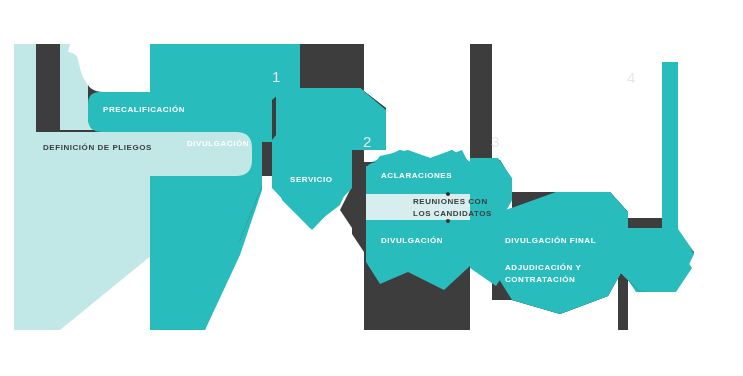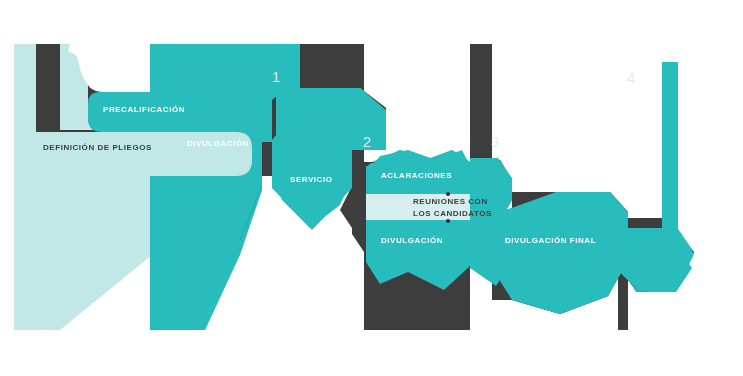--- a/index.html
+++ b/index.html
@@ -154,20 +154,22 @@
 
   <div class="lbl w" style="left:381px;top:170px;">ACLARACIONES</div>
 
   <div class="lbl d" style="left:381px;top:196px;">REUNIONES CON
 LOS CANDIDATOS</div>
 
   <div class="lbl w" style="left:381px;top:235px;">DIVULGACIÓN</div>
 
   <div class="lbl w" style="left:505px;top:235px;">DIVULGACIÓN FINAL</div>
 
+  <div class="lbl w" style="left:505px;top:262px;">ADJUDICACIÓN Y
+CONTRATACIÓN</div>
 
   <div class="lbl w" style="left:647px;top:297px;">INICIO DEL
 SERVICIO</div>
 
   <div class="num" style="left:272px;top:68px;">1</div>
   <div class="num" style="left:363px;top:133px;">2</div>
   <div class="num" style="left:491px;top:133px;">3</div>
   <div class="num" style="left:627px;top:69px;">4</div>
 
 </div>

